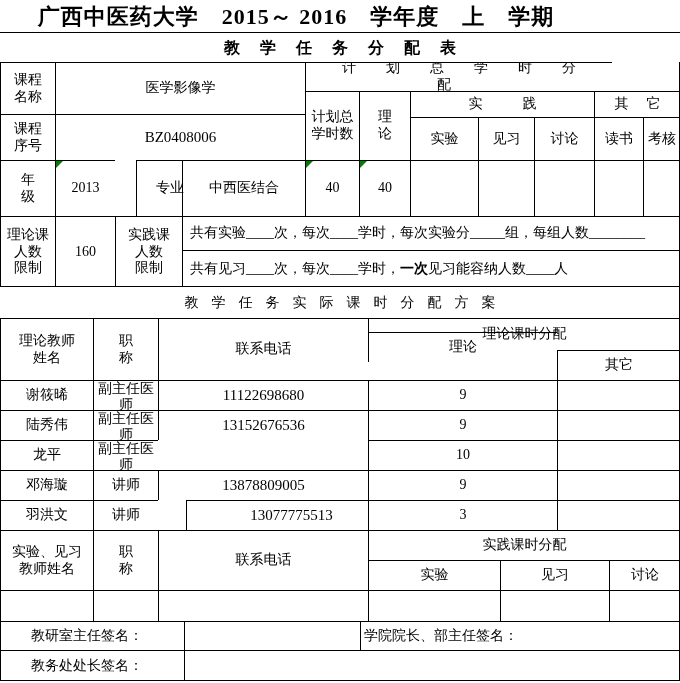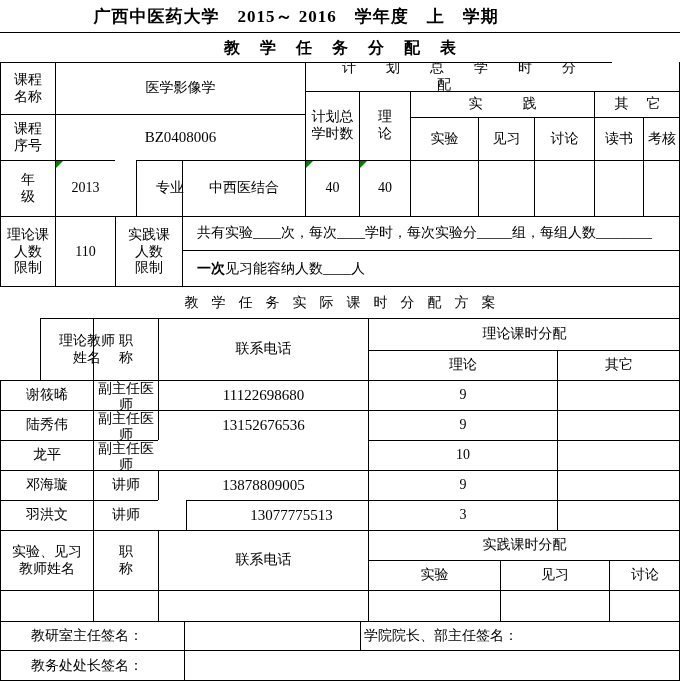--- a/index.html
+++ b/index.html
@@ -3,21 +3,21 @@
 <meta charset="utf-8">
 <style>
   html,body{margin:0;padding:0;background:#fff;}
   .doc{
     position:relative;width:680px;height:683px;background:#ffffff;
     font-family:"Liberation Serif","DejaVu Serif",serif;color:#000;
     overflow:hidden;
   }
   .title{
     position:absolute;left:0;top:4px;width:592px;height:26px;
-    text-align:center;font-weight:bold;font-size:17px;line-height:26px;
+    text-align:center;font-weight:bold;font-size:22px;line-height:26px;
     letter-spacing:1px;white-space:pre;
   }
   .subtitle{
     position:absolute;left:0;top:36px;width:680px;height:24px;
     text-align:center;font-weight:bold;font-size:16px;line-height:24px;
     letter-spacing:20px;text-indent:20px;
   }
   .section-title{
     position:absolute;left:0;top:288px;width:680px;height:29px;
     text-align:center;font-size:14px;line-height:29px;
@@ -30,21 +30,21 @@
     text-align:center;white-space:pre-line;overflow:hidden;
     font-size:14px;line-height:1.18;
   }
   .la{justify-content:flex-start;text-align:left;}
   .phone{font-size:15px;}
   .mono-no{font-size:15px;}
   .ls-plan{letter-spacing:30px;text-indent:30px;}
   .ls-practice{letter-spacing:40px;text-indent:40px;}
   .ls-other{letter-spacing:18px;text-indent:18px;}
   .clip{align-items:flex-start;line-height:16px;}
-  .pad4{padding-left:14px;text-align:right;}
+  .pad4{padding-left:7px;text-align:right;}
   .pad30{padding-left:30px;}
   .pad2{padding-left:3px;}
   .b{font-weight:bold;}
   .hline{position:absolute;height:1px;background:#000;}
   .vline{position:absolute;width:1px;background:#000;}
   .tri{
     position:absolute;width:0;height:0;
     border-top:7px solid #008000;border-right:7px solid transparent;
   }
 </style>
@@ -92,38 +92,38 @@
   <div class="c" style="left:594px;top:160px;width:49px;height:56px;"></div>
   <div class="c" style="left:643px;top:160px;width:37px;height:56px;"></div>
 
   <div class="tri" style="left:56px;top:161px;"></div>
   <div class="tri" style="left:306px;top:161px;"></div>
   <div class="tri" style="left:360px;top:161px;"></div>
 
   <div class="c" style="left:0;top:216px;width:55px;height:71px;">理论课
 人数
 限制</div>
-  <div class="c" style="left:55px;top:216px;width:60px;height:71px;">110</div>
+  <div class="c" style="left:55px;top:216px;width:60px;height:71px;">160</div>
   <div class="c" style="left:115px;top:216px;width:67px;height:71px;">实践课
 人数
 限制</div>
   <div class="c la pad4" style="left:182px;top:216px;width:498px;height:34px;">共有实验____次，每次____学时，每次实验分_____组，每组人数________</div>
-  <div class="c la pad4" style="left:182px;top:250px;width:498px;height:37px;"><span class="b">一次</span><span>见习能容纳人数____人</span></div>
+  <div class="c la pad4" style="left:182px;top:250px;width:498px;height:37px;"><span>共有见习____次，每次____学时，</span><span class="b">一次</span><span>见习能容纳人数____人</span></div>
 
   <div class="hline" style="left:0;top:286px;width:680px;"></div>
 
   <div class="section-title">教学任务实际课时分配方案</div>
 
-  <div class="c" style="left:0;top:318px;width:93px;height:62px;margin-left:40px;">理论教师
+  <div class="c" style="left:0;top:318px;width:93px;height:62px;">理论教师
 姓名</div>
   <div class="c" style="left:93px;top:318px;width:65px;height:62px;">职
 称</div>
   <div class="c" style="left:158px;top:318px;width:210px;height:62px;">联系电话</div>
   <div class="c" style="left:368px;top:318px;width:312px;height:32px;">理论课时分配</div>
-  <div class="c" style="left:368px;top:350px;width:189px;height:30px;">理论</div>
+  <div class="c" style="left:368px;top:332px;width:189px;height:30px;">理论</div>
   <div class="c" style="left:557px;top:350px;width:123px;height:30px;">其它</div>
 
   <div class="c" style="left:0;top:380px;width:93px;height:30px;">谢筱晞</div>
   <div class="c clip" style="left:93px;top:380px;width:65px;height:30px;">副主任医师</div>
   <div class="c phone" style="left:158px;top:380px;width:210px;height:30px;">11122698680</div>
   <div class="c" style="left:368px;top:380px;width:189px;height:30px;">9</div>
   <div class="c" style="left:557px;top:380px;width:123px;height:30px;"></div>
 
   <div class="c" style="left:0;top:410px;width:93px;height:30px;">陆秀伟</div>
   <div class="c clip" style="left:93px;top:410px;width:65px;height:30px;">副主任医师</div>

